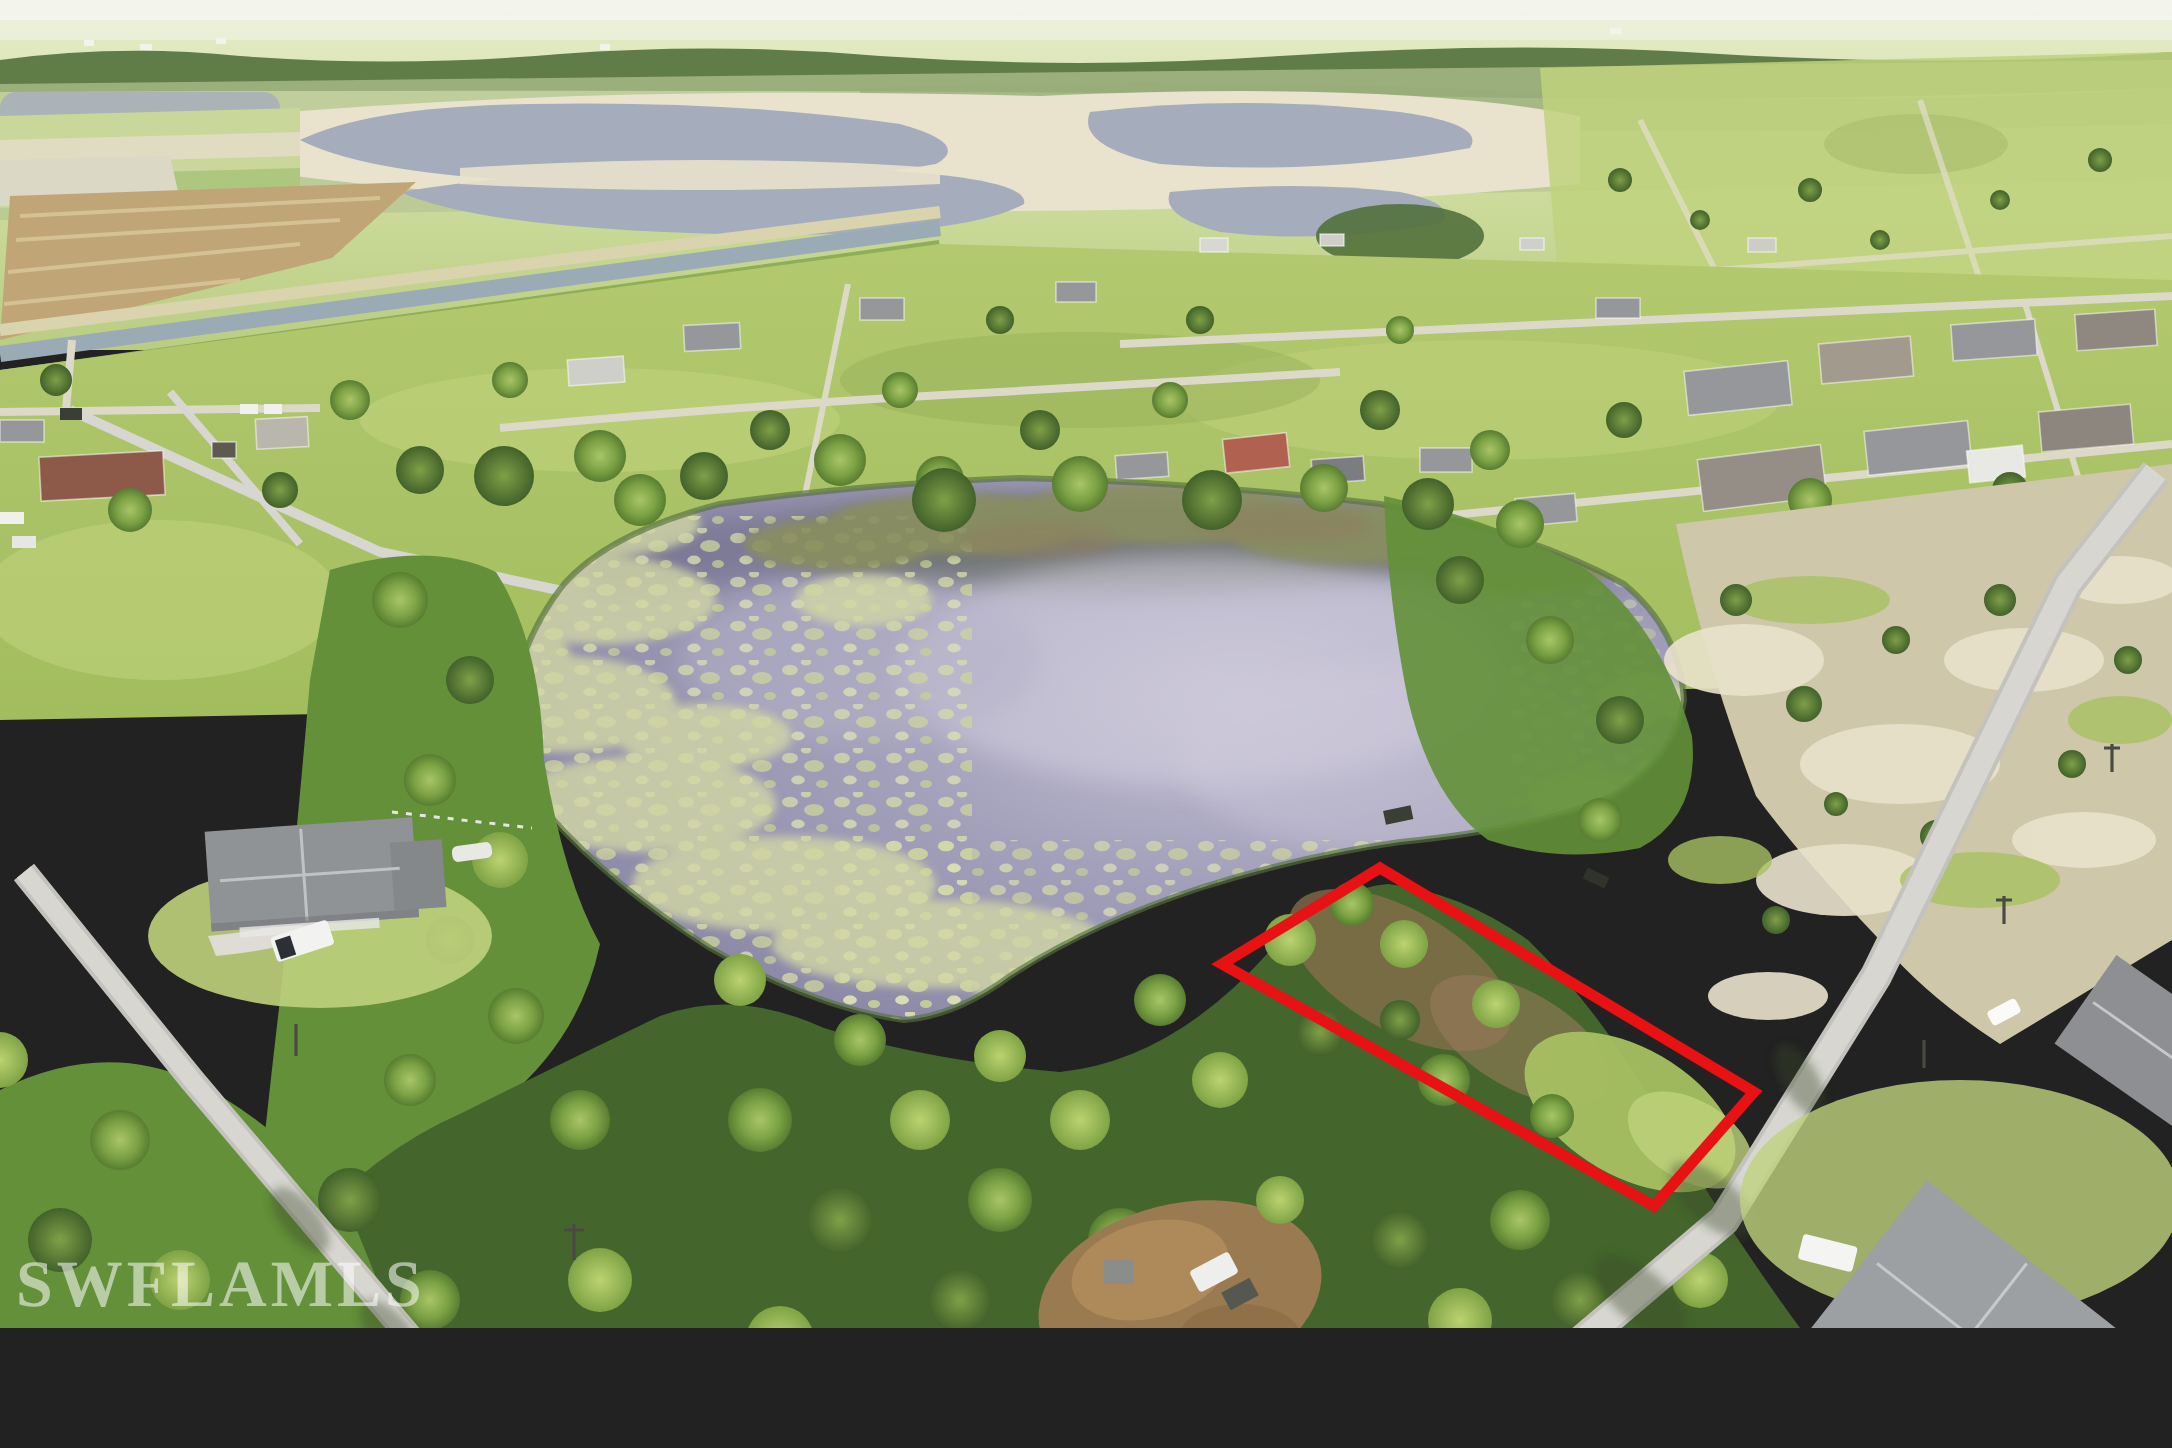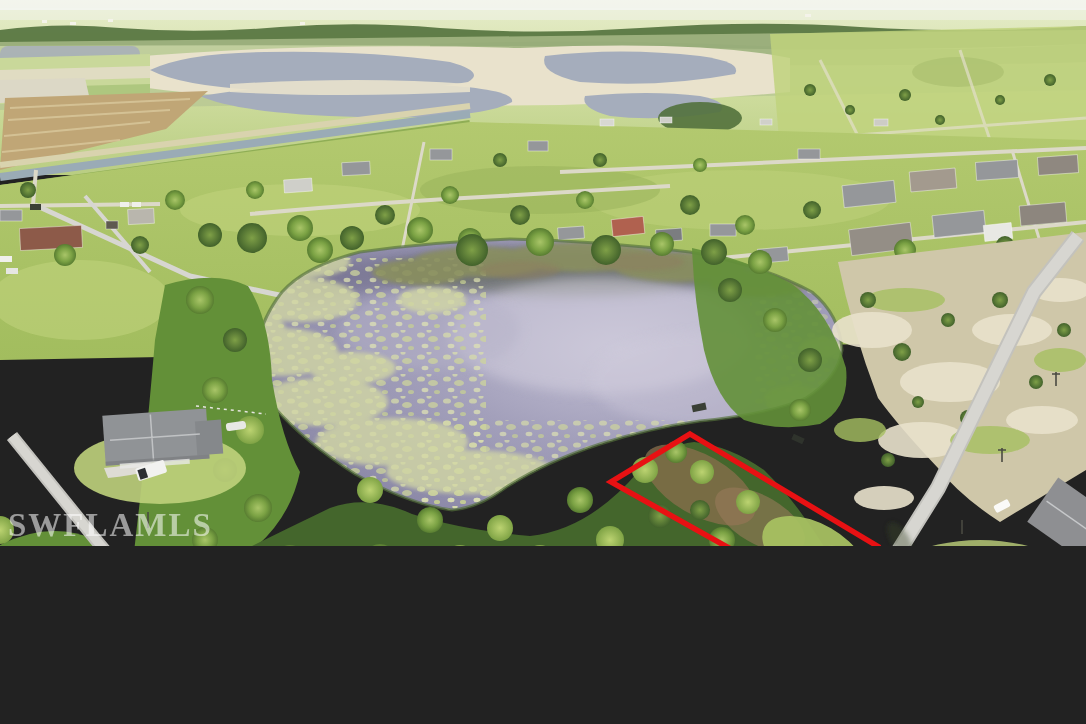--- a/index.html
+++ b/index.html
@@ -1,17 +1,17 @@
 <!DOCTYPE html>
 <html style="--boundary-red: #e81113; --pond-water: #8f8cab; --pond-light: #c3c0d4; --pond-dark: #6e6c88; --lily-olive: #8a8f60; --algae: #d2d7a4; --canal-water: #9aabb6; --distant-water: #a5adbc; --sand-flat: #e9e2cc; --sand-scrub: #cfc7a9; --field-brown: #c0a676; --distant-field: #d9e3ab; --distant-treeline: #52713c; --grass: #a6c061; --grass-light: #bfd27c; --forest-dark: #44662c; --forest-mid: #639038; --canopy-light: #8ab052; --road: #d7d6d1; --concrete: #dedcd4; --roof-grey: #95979a; --roof-dark: #7b7d80; --roof-brown: #8d5a49; --roof-terracotta: #b0614f; --haze-white: #f4f6f2; --watermark: rgba(255,255,255,0.55);"><head>
 <meta charset="utf-8">
 <style>
   html,body{margin:0;padding:0;background:#222;}
   .photo{
-    position:relative;width:1086px;height:546px;overflow:hidden;
+    position:relative;width:1086px;height:664px;overflow:hidden;
     font-family:"Liberation Sans", sans-serif;
   }
   svg{display:block}
   
   .hazeTop{fill:var(--haze-white)}
   .water{fill:var(--distant-water)}
   .canalW{stroke:var(--canal-water)}
   .sandF{fill:var(--sand-flat)}
   .scrub{fill:var(--sand-scrub)}
   .fieldB{fill:var(--field-brown)}

